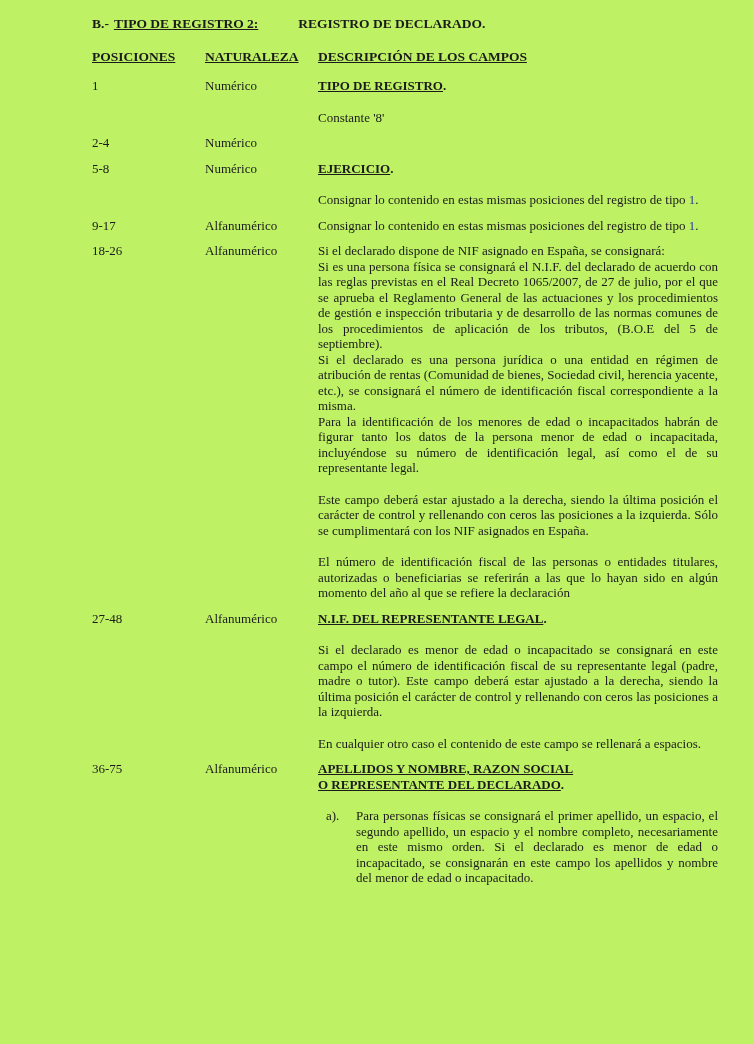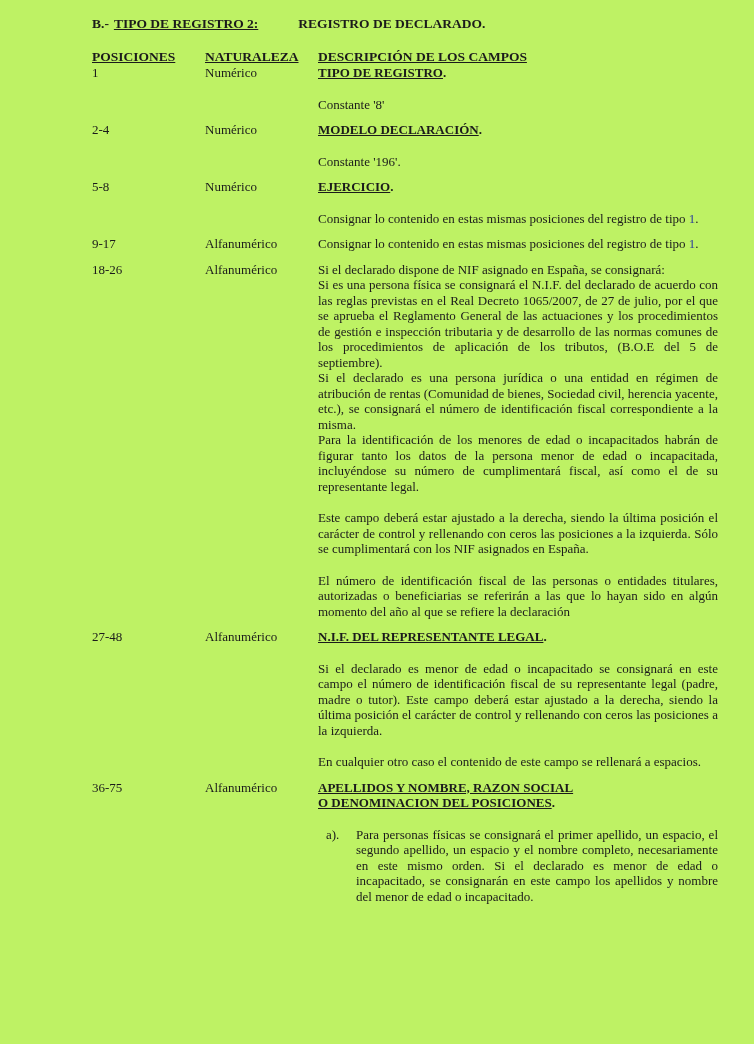--- a/index.html
+++ b/index.html
@@ -16,21 +16,21 @@
 
   .bold { font-weight: bold; }
   .u { text-decoration: underline; }
 
   .doc-header { font-size: 13.5px; }
   .h-line1 { margin-bottom: 17px; white-space: nowrap; }
   .h-line1 .section-prefix { margin-right: 5px; }
   .h-line1 .section-subtitle { margin-left: 40px; }
   .h-line2 { margin-bottom: 17px; }
 
-  .col-headers { display: flex; font-size: 13.5px; }
+  .col-headers { display: flex; font-size: 13.5px; margin-bottom: 13px; }
   .col-headers .cell-pos, .col-headers .cell-nat { flex: none; }
   .cell-pos { width: 113px; flex: none; }
   .cell-nat { width: 113px; flex: none; }
   .cell-desc { width: 400px; flex: none; }
 
   .field-row { display: flex; font-size: 13px; line-height: 15.5px; margin-bottom: 10px; }
   .field-title { font-weight: bold; margin-bottom: 16px; }
   .field-title .title-period { text-decoration: none; }
 
   .block { margin-bottom: 16px; }
@@ -67,26 +67,20 @@
         <div class="cell-desc">
           <div class="field-title">
             <div><span class="u">TIPO DE REGISTRO</span><span class="title-period">.</span></div>
           </div>
           <div class="block">Constante '8'</div>
         </div>
       </div>
       <div class="field-row">
         <div class="cell-pos">2-4</div>
         <div class="cell-nat">Numérico</div>
-        <div class="cell-desc">
-          <div class="field-title">
-            <div><span class="u">MODELO DECLARACIÓN</span><span class="title-period">.</span></div>
-          </div>
-          <div class="block">Constante '196'.</div>
-        </div>
       </div>
       <div class="field-row">
         <div class="cell-pos">5-8</div>
         <div class="cell-nat">Numérico</div>
         <div class="cell-desc">
           <div class="field-title">
             <div><span class="u">EJERCICIO</span><span class="title-period">.</span></div>
           </div>
           <div class="block"><span>Consignar lo contenido en estas mismas posiciones del registro de tipo </span><span class="ref-blue">1</span><span>.</span></div>
         </div>
@@ -99,21 +93,21 @@
         </div>
       </div>
       <div class="field-row">
         <div class="cell-pos">18-26</div>
         <div class="cell-nat">Alfanumérico</div>
         <div class="cell-desc">
           <div class="block">
             <div class="para-justify">Si el declarado dispone de NIF asignado en España, se consignará:</div>
             <div class="para-justify">Si es una persona física se consignará el N.I.F. del declarado de acuerdo con las reglas previstas en el Real Decreto 1065/2007, de 27 de julio, por el que se aprueba el Reglamento General de las actuaciones y los procedimientos de gestión e inspección tributaria y de desarrollo de las normas comunes de los procedimientos de aplicación de los tributos, (B.O.E del 5 de septiembre).</div>
             <div class="para-justify">Si el declarado es una persona jurídica o una entidad en régimen de atribución de rentas (Comunidad de bienes, Sociedad civil, herencia yacente, etc.), se consignará el número de identificación fiscal correspondiente a la misma.</div>
-            <div class="para-justify">Para la identificación de los menores de edad o incapacitados habrán de figurar tanto los datos de la persona menor de edad o incapacitada, incluyéndose su número de cumplimentará fiscal, así como el de su representante legal.</div>
+            <div class="para-justify">Para la identificación de los menores de edad o incapacitados habrán de figurar tanto los datos de la persona menor de edad o incapacitada, incluyéndose su número de identificación legal, así como el de su representante legal.</div>
           </div>
           <div class="block">
             <div class="para-justify">Este campo deberá estar ajustado a la derecha, siendo la última posición el carácter de control y rellenando con ceros las posiciones a la izquierda. Sólo se cumplimentará con los NIF asignados en España.</div>
           </div>
           <div class="block">
             <div class="para-justify">El número de identificación fiscal de las personas o entidades titulares, autorizadas o beneficiarias se referirán a las que lo hayan sido en algún momento del año al que se refiere la declaración</div>
           </div>
         </div>
       </div>
       <div class="field-row">
@@ -128,21 +122,21 @@
           </div>
           <div class="block">En cualquier otro caso el contenido de este campo se rellenará a espacios.</div>
         </div>
       </div>
       <div class="field-row">
         <div class="cell-pos">36-75</div>
         <div class="cell-nat">Alfanumérico</div>
         <div class="cell-desc">
           <div class="field-title">
             <div><span class="u">APELLIDOS Y NOMBRE, RAZON SOCIAL</span></div>
-            <div><span class="u">O DENOMINACION DEL POSICIONES</span><span class="title-period">.</span></div>
+            <div><span class="u">O REPRESENTANTE DEL DECLARADO</span><span class="title-period">.</span></div>
           </div>
           <div class="block list-block">
             <div class="list-marker">a).</div>
             <div class="list-text">Para personas físicas se consignará el primer apellido, un espacio, el segundo apellido, un espacio y el nombre completo, necesariamente en este mismo orden. Si el declarado es menor de edad o incapacitado, se consignarán en este campo los apellidos y nombre del menor de edad o incapacitado.</div>
           </div>
         </div>
       </div>
     </div>
 
 </div>

